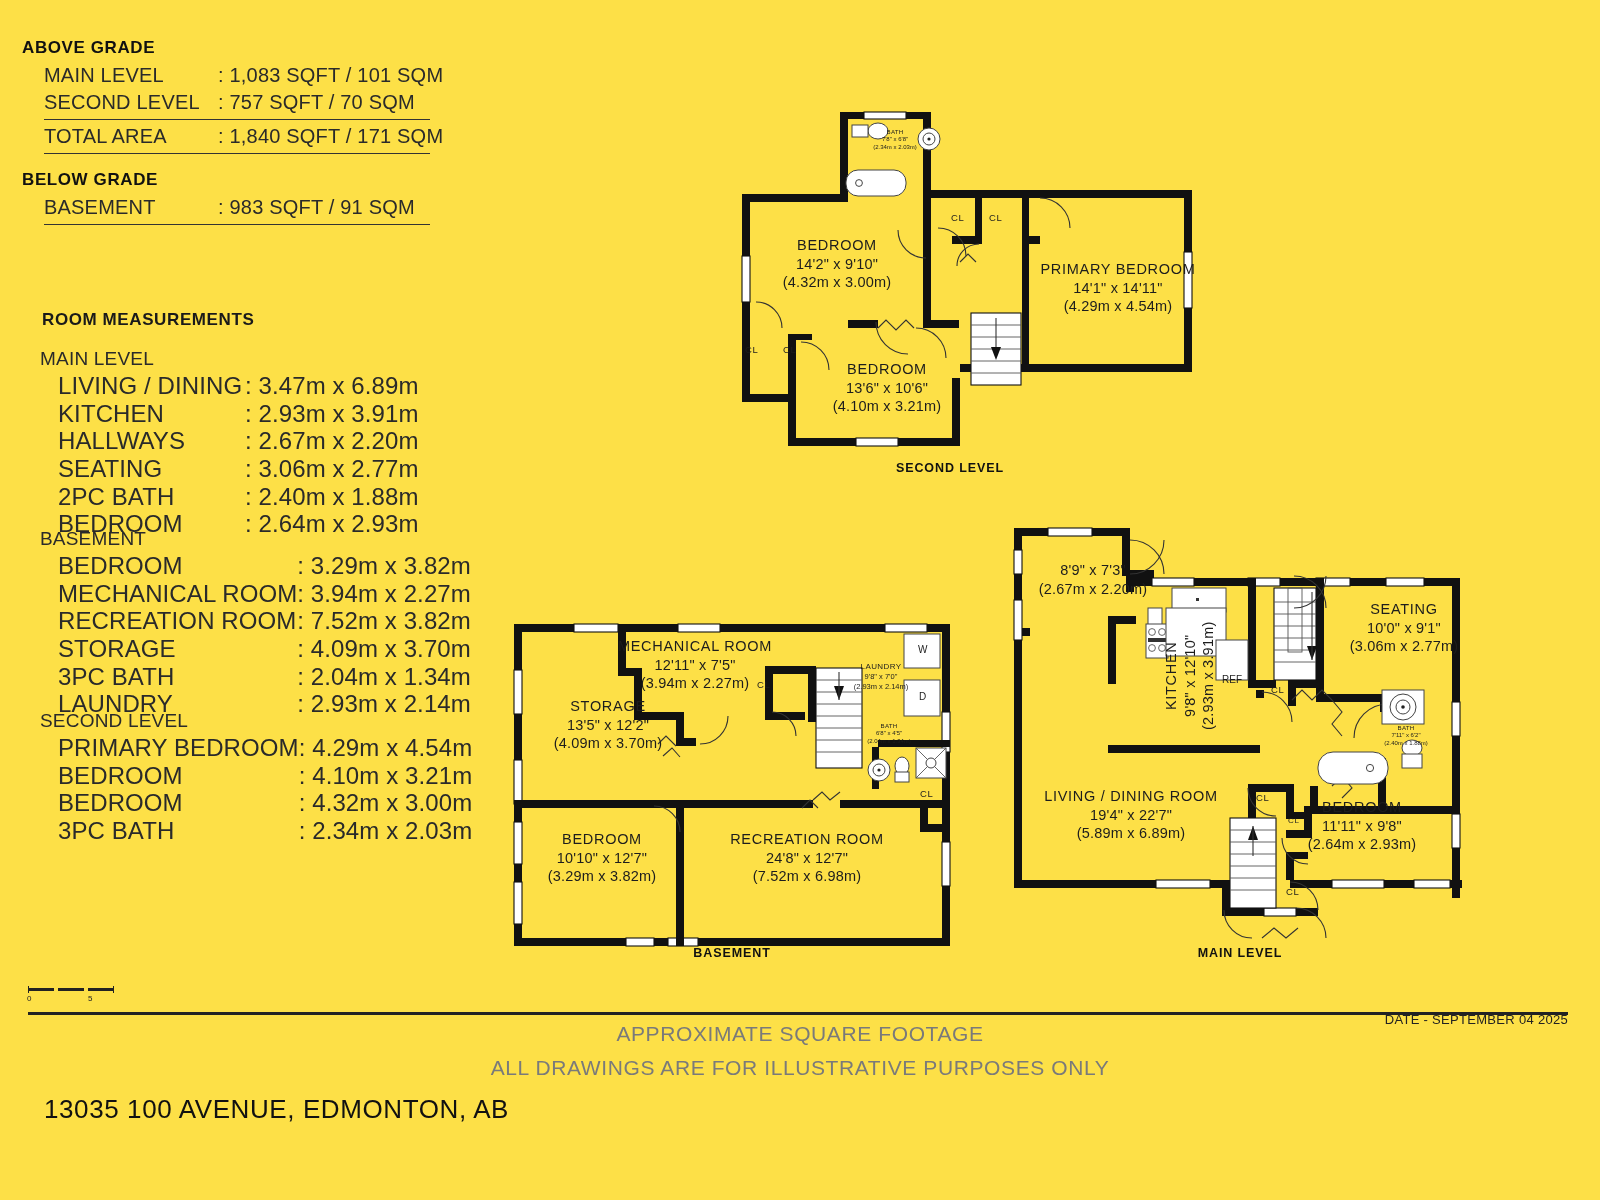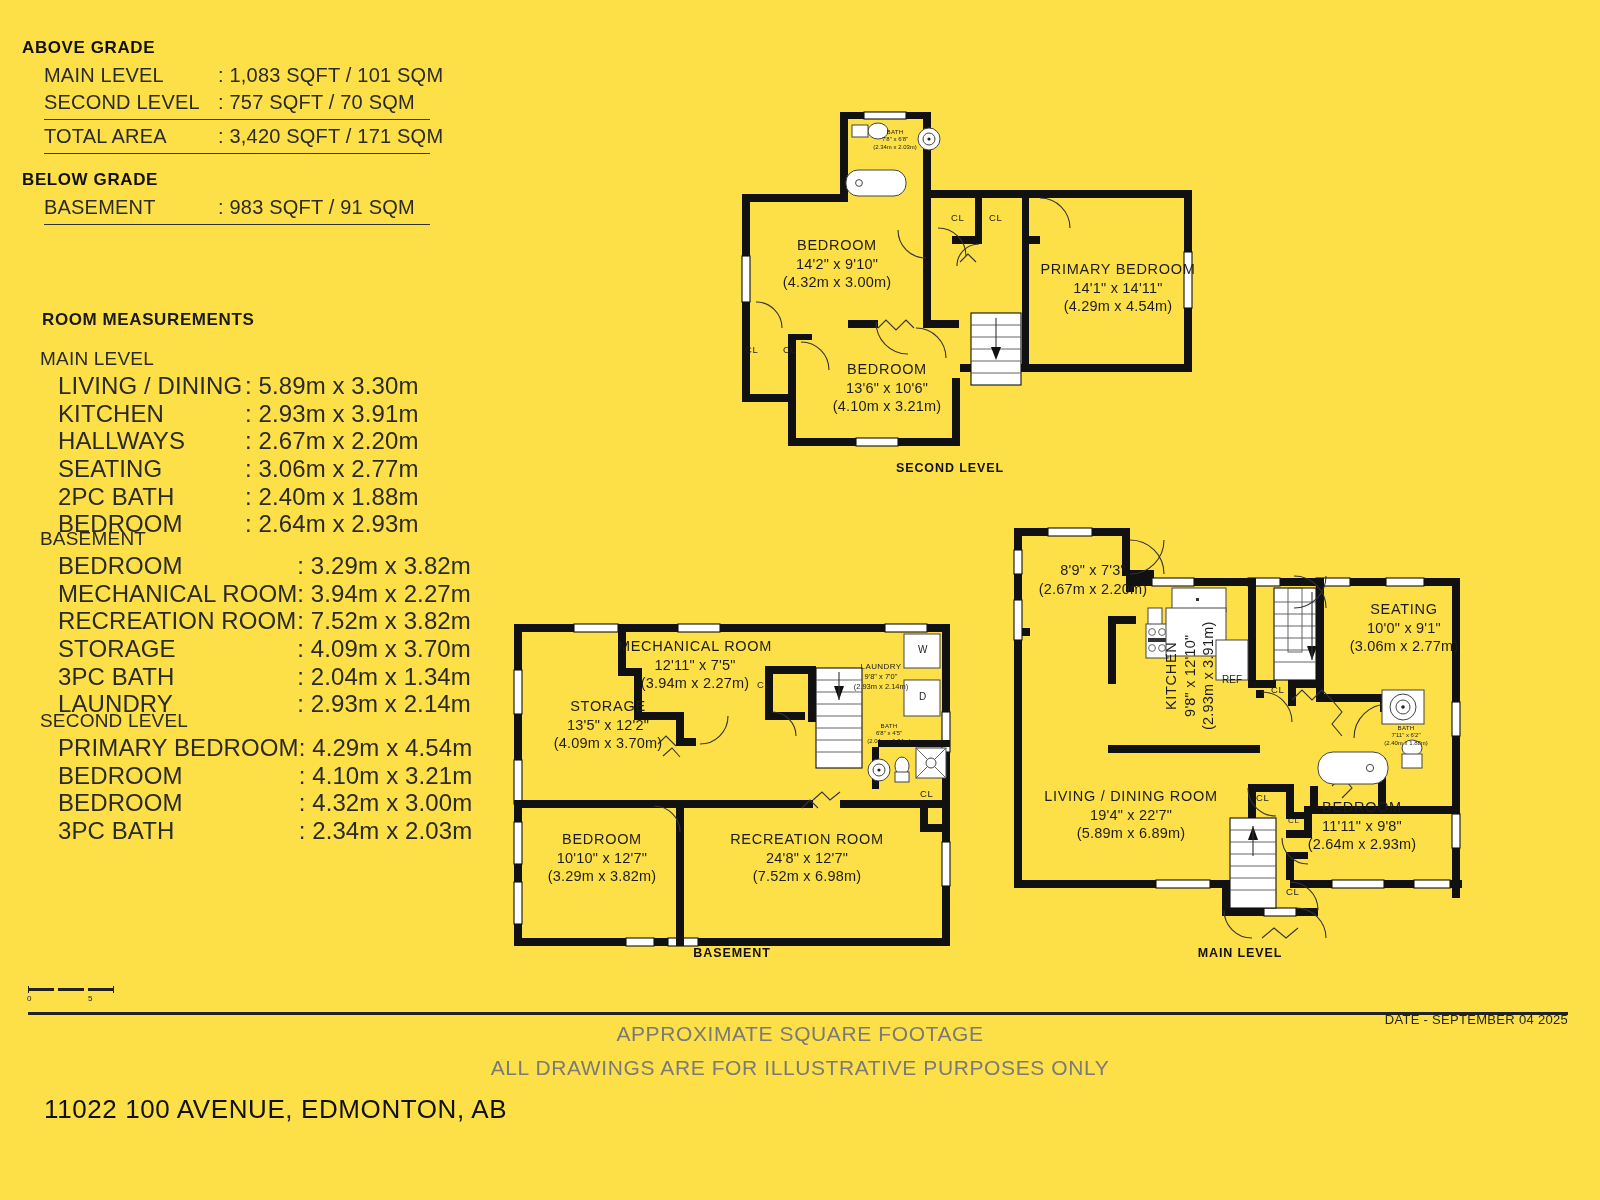--- a/index.html
+++ b/index.html
@@ -180,21 +180,21 @@
         <td class="lbl">SECOND LEVEL</td>
         <td class="val">: 757 SQFT / 70 SQM</td>
       </tr>
       <tr class="rule-row">
         <td colspan="2">
               <div class="rule indent"></div>
             </td>
       </tr>
       <tr>
         <td class="lbl">TOTAL AREA</td>
-        <td class="val">: 3,420 SQFT / 171 SQM</td>
+        <td class="val">: 1,840 SQFT / 171 SQM</td>
       </tr>
       <tr class="rule-row">
         <td colspan="2">
               <div class="rule indent"></div>
             </td>
       </tr>
     </tbody>
       </table>
 
     <div style="height:13px"></div>
@@ -216,21 +216,21 @@
   </div>
 
   <div id="rm-title">ROOM MEASUREMENTS</div>
 
   <div class="rm-group" style="top:348px">
     <div class="grp-name">MAIN LEVEL</div>
     <table class="rm-table">
       <tbody>
           <tr>
             <td class="rname">LIVING / DINING</td>
-            <td>: 5.89m x 3.30m</td>
+            <td>: 3.47m x 6.89m</td>
           </tr>
       <tr>
             <td class="rname">KITCHEN</td>
             <td>: 2.93m x 3.91m</td>
           </tr>
       <tr>
             <td class="rname">HALLWAYS</td>
             <td>: 2.67m x 2.20m</td>
           </tr>
       <tr>
@@ -779,15 +779,15 @@
   </div>
 
   <div id="date-line">DATE - SEPTEMBER 04 2025</div>
   <div id="foot-rule"></div>
 
   <div id="disclaimer">
     <div class="d1">APPROXIMATE SQUARE FOOTAGE</div>
     <div class="d2">ALL DRAWINGS ARE FOR ILLUSTRATIVE PURPOSES ONLY</div>
   </div>
 
-  <div id="address">11022 100 AVENUE, EDMONTON, AB</div>
+  <div id="address">13035 100 AVENUE, EDMONTON, AB</div>
 
 </div>
 
 </body></html>

